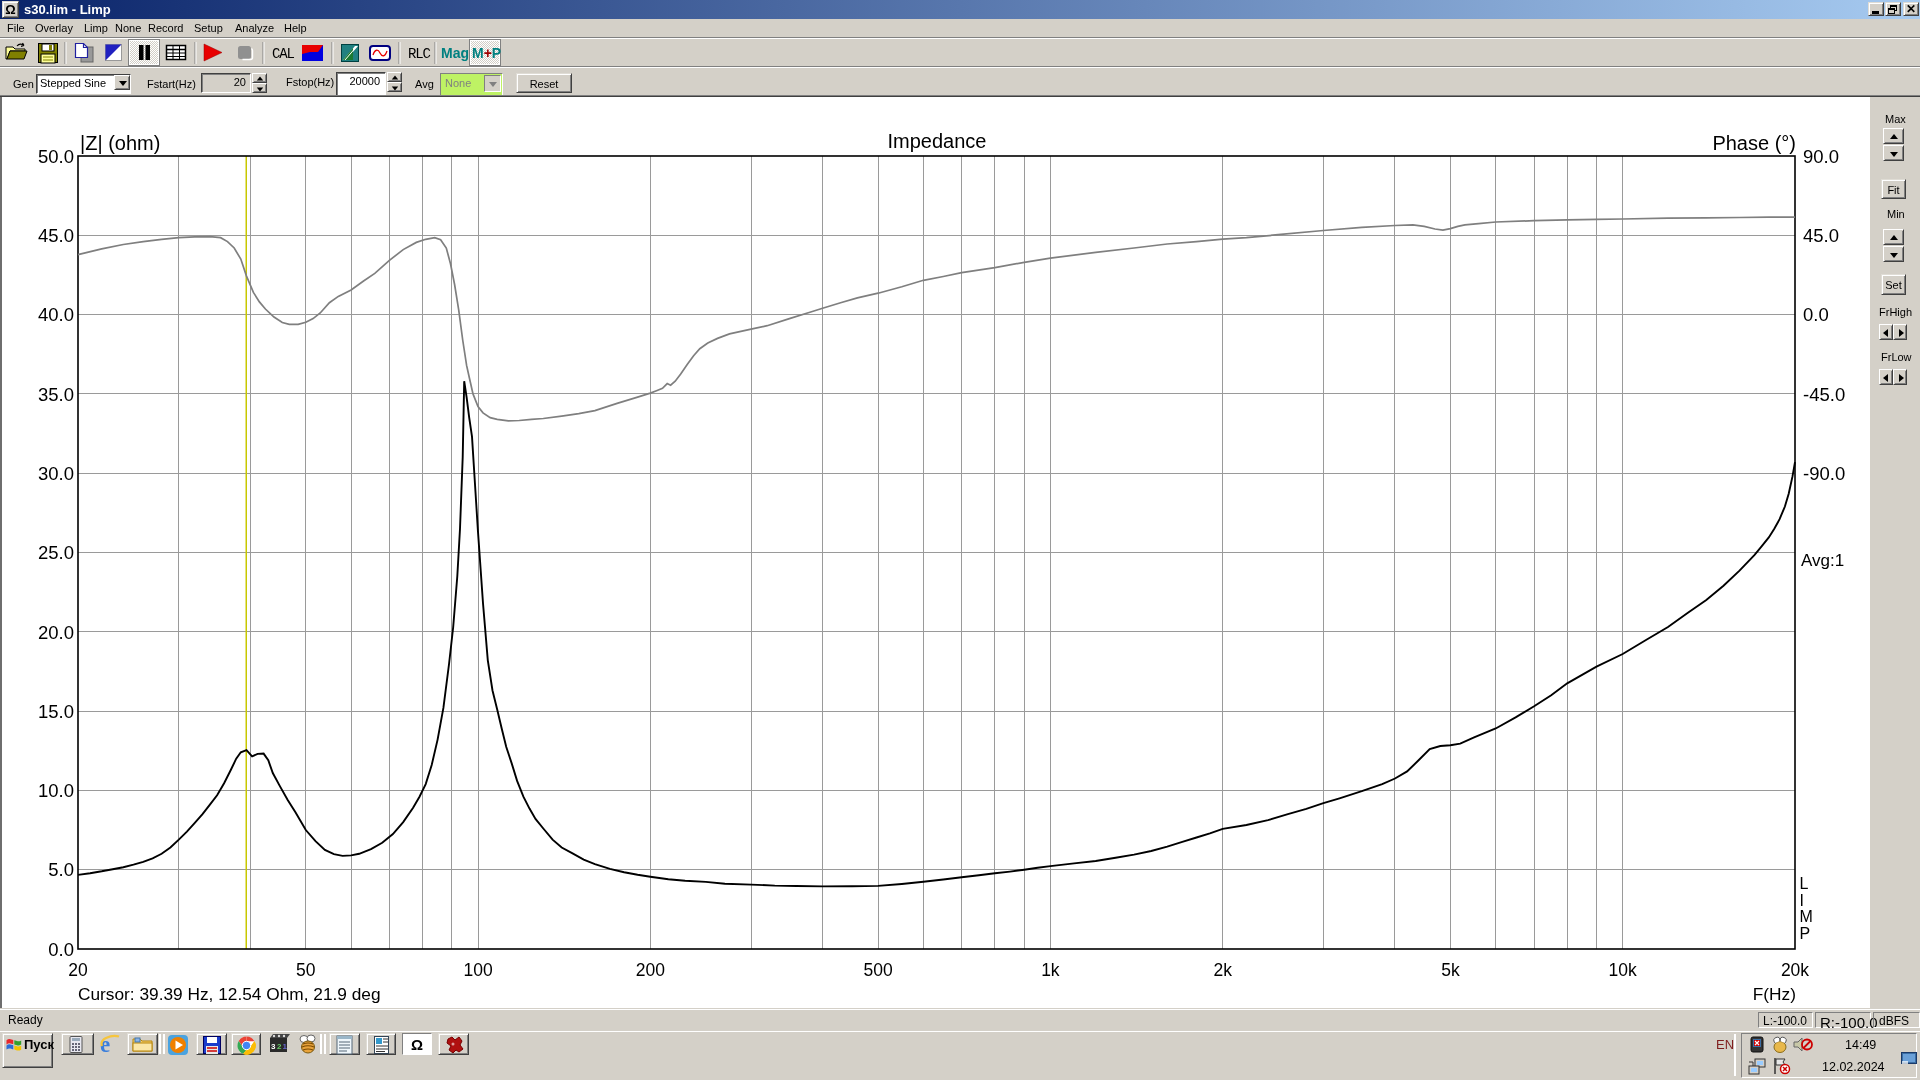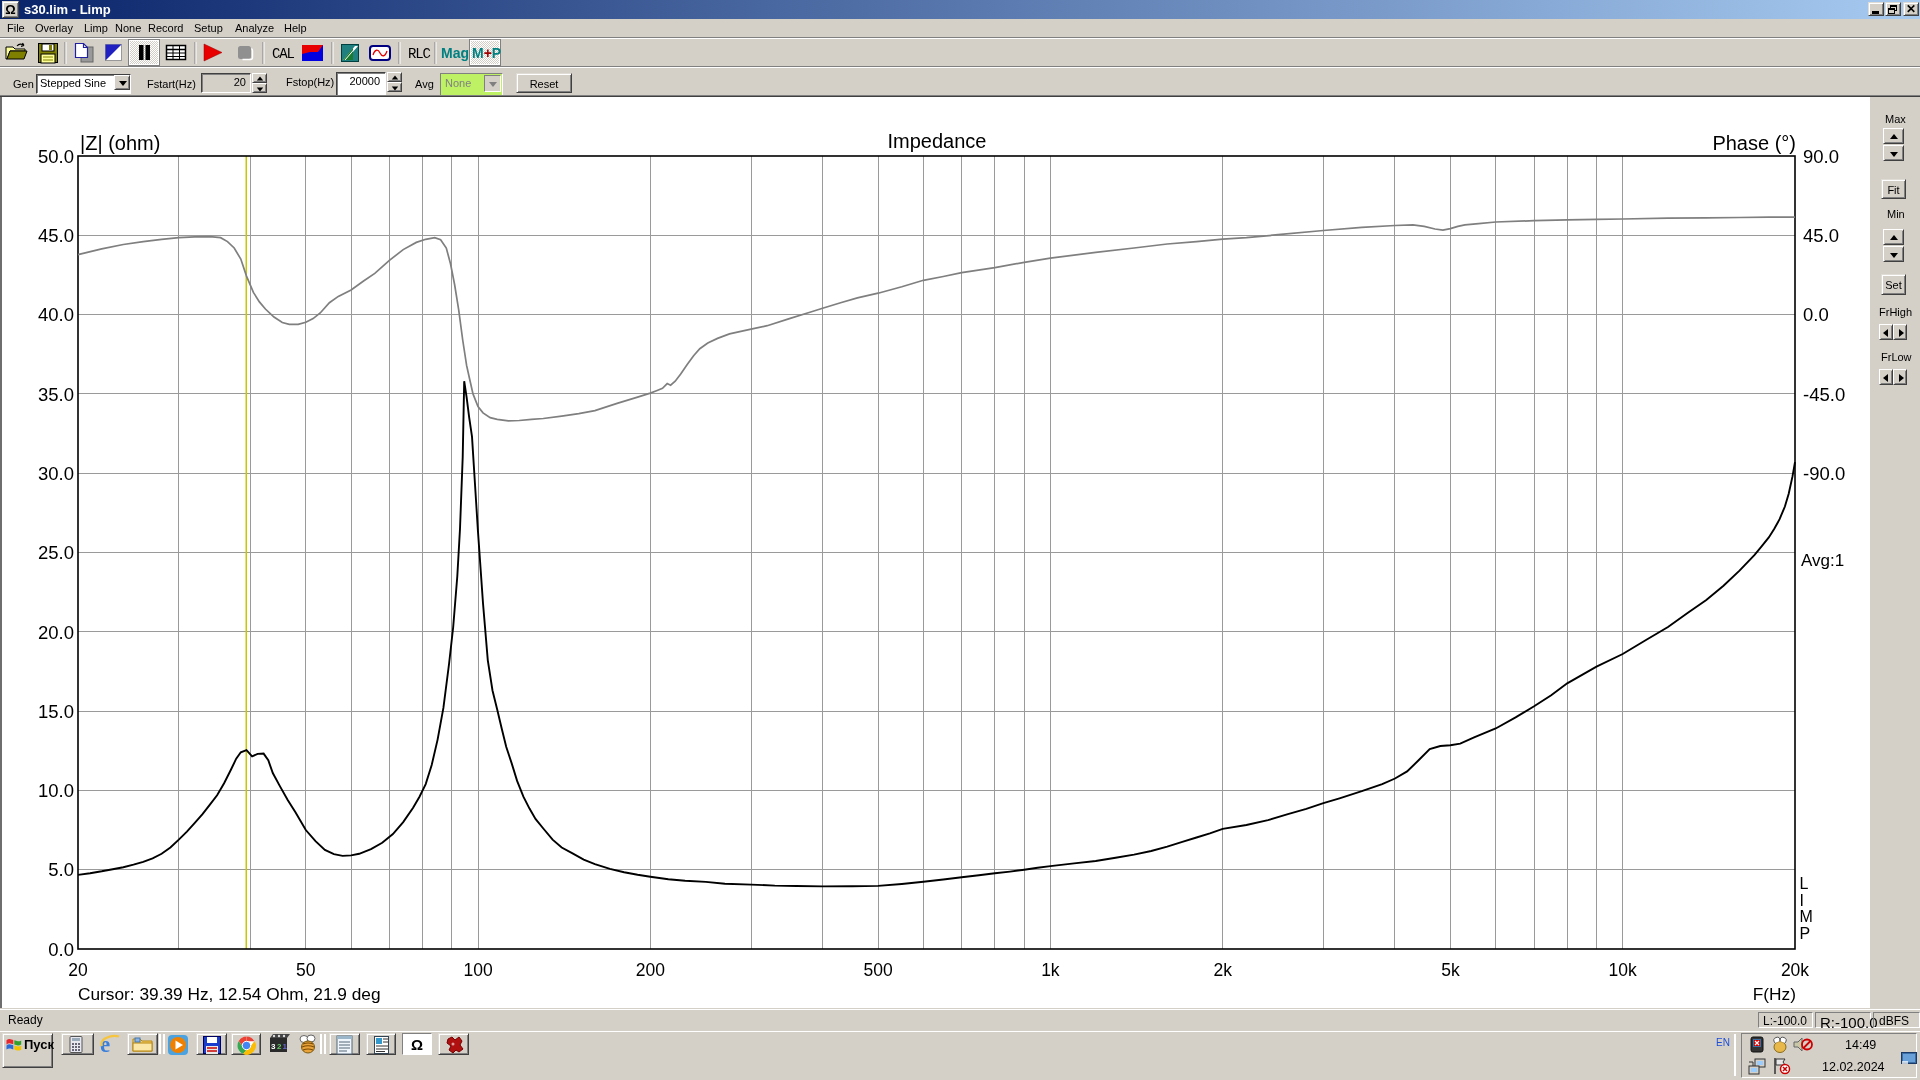--- a/index.html
+++ b/index.html
@@ -406,21 +406,21 @@
   </div>
 <div class="abs sunkenbox" style="left:402px;top:1033px;width:30px;height:22px;background:#fff;">
     <div class="abs" style="left:8px;top:2px;font-size:15px;font-weight:bold">Ω</div>
   </div>
 <div class="abs raised2" style="left:438px;top:1033px;width:31px;height:22px;">
     <svg class="abs" style="left:6px;top:2px" width="19" height="18" viewBox="0 0 19 18">
       <path d="M3 3 l4 -2 l3 3 l4 -3 l3 4 l-2 4 l3 4 l-4 3 l-3 -2 l-3 3 l-4 -3 l2 -4 l-4 -3 z" fill="#b01010" stroke="#700"></path>
       <circle cx="8" cy="8" r="1.5" fill="#fff" opacity="0.6"></circle>
     </svg>
   </div>
-<div class="abs" style="left:1716px;top:1037px;font-size:10px;color:#1d4ed8">EN</div>
+<div class="abs" style="left:1716px;top:1037px;font-size:13px;color:#7f1d1d">EN</div>
 <div class="abs" style="left:1734px;top:1034px;width:2px;height:42px;background:#808080;border-right:2px solid #fff"></div>
 <div class="abs sunkenbox" style="left:1741px;top:1033px;width:176px;height:45px"></div>
 <div class="abs" style="left:1749px;top:1036px"><svg width="17" height="17" viewBox="0 0 17 17">
       <rect x="2" y="1" width="12" height="15" rx="2" fill="#333" stroke="#111"></rect>
       <rect x="4" y="3" width="8" height="8" fill="#3a6ea5"></rect>
       <rect x="5" y="4" width="6" height="6" fill="#c00"></rect>
       <path d="M6 5 l4 4 m0 -4 l-4 4" stroke="#fff" stroke-width="1.2"></path>
     </svg></div>
 <div class="abs" style="left:1771px;top:1036px"><svg width="18" height="17" viewBox="0 0 18 17">
       <ellipse cx="9" cy="11" rx="6" ry="5.5" fill="#e8b84b" stroke="#8a6d1e"></ellipse>

